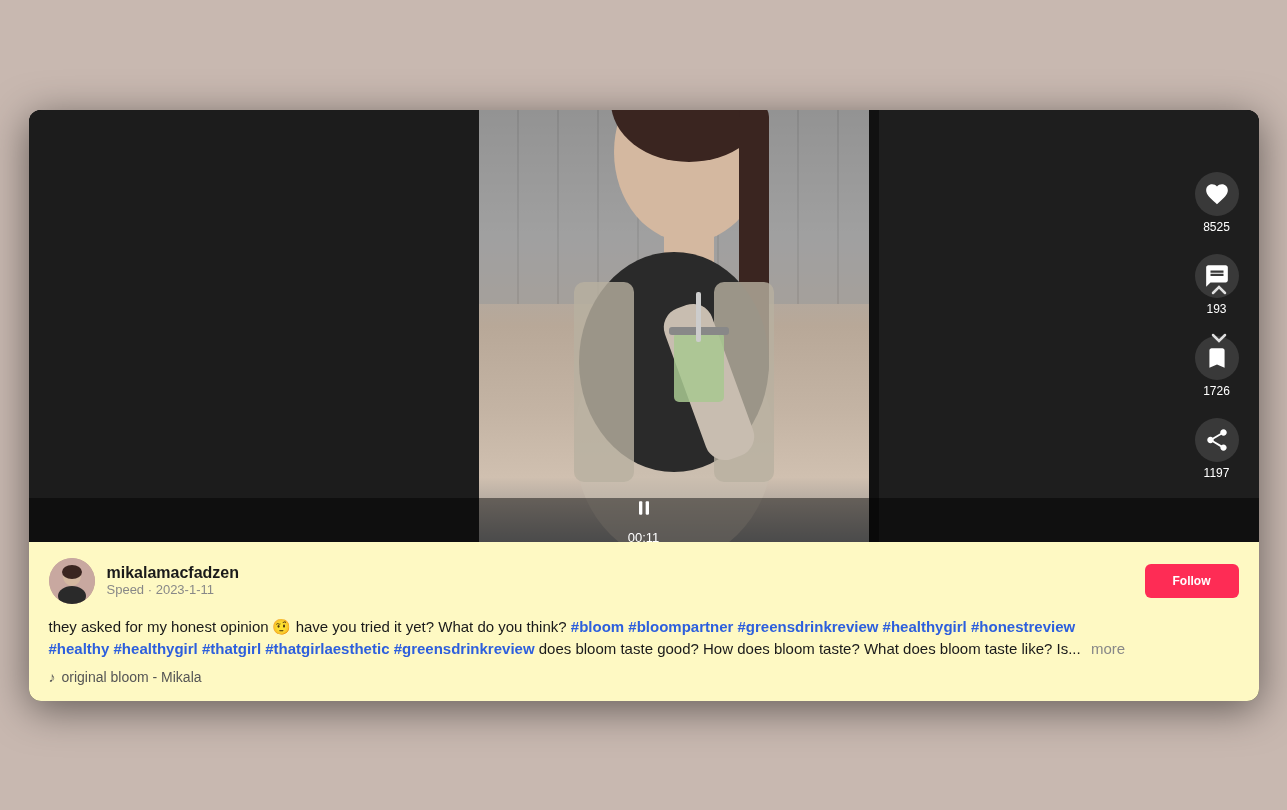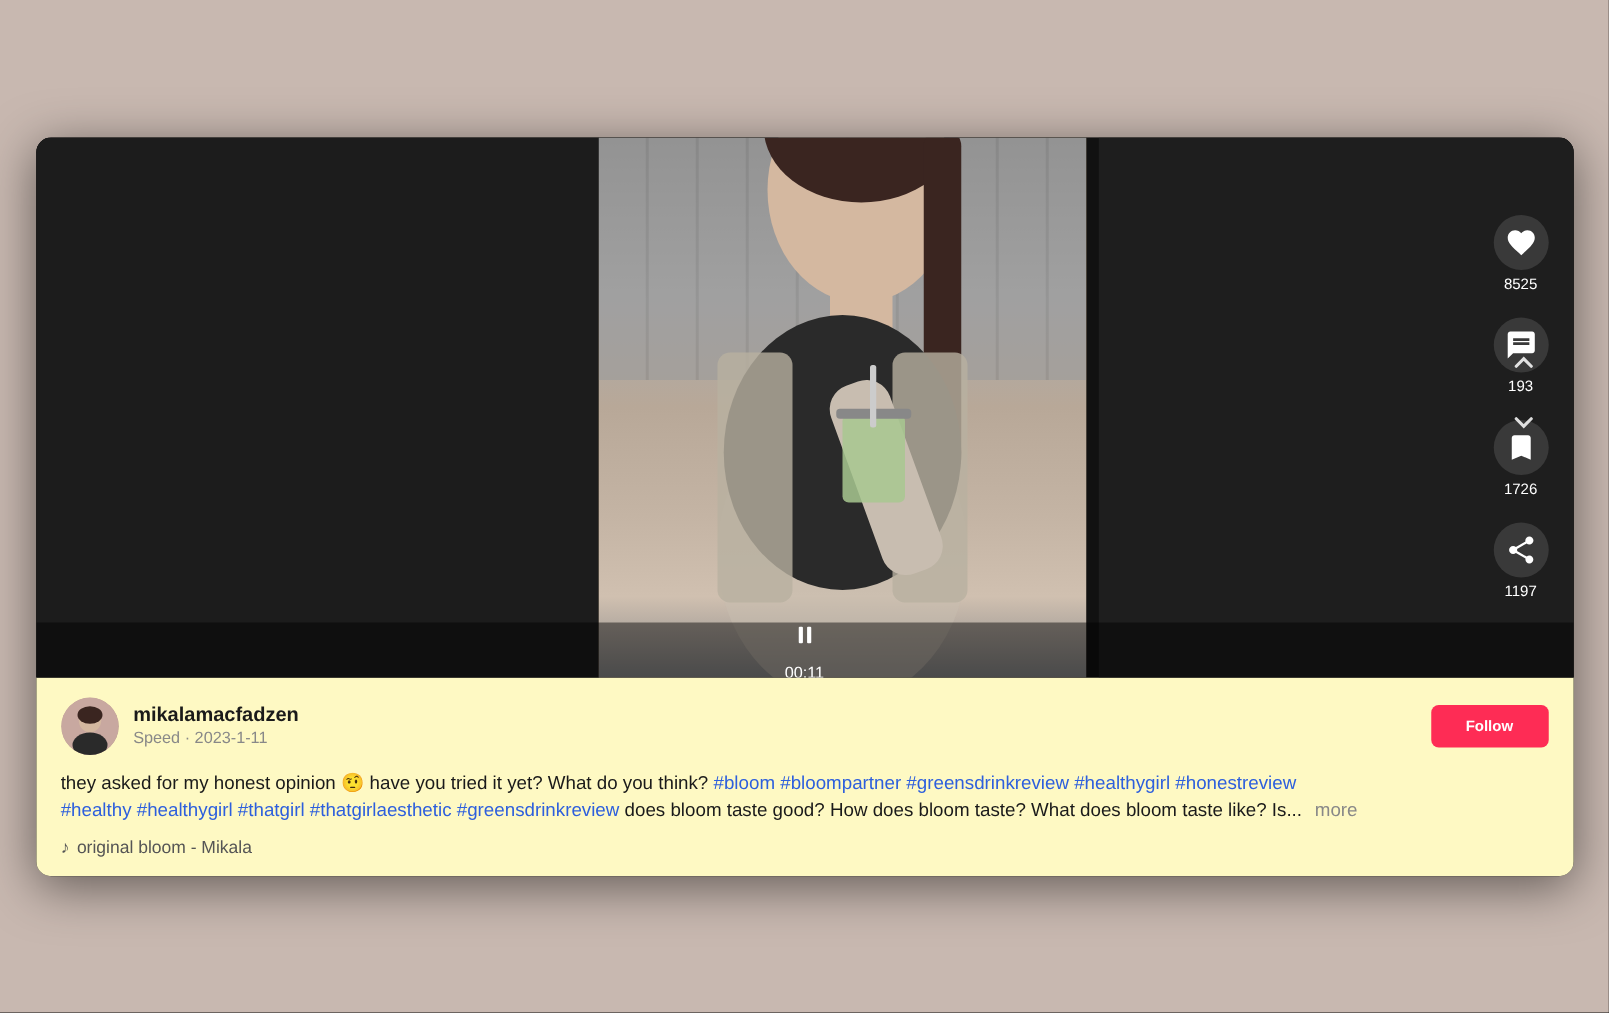--- a/index.html
+++ b/index.html
@@ -252,21 +252,21 @@
 
     .description {
       font-size: 15px;
       color: #1a1a1a;
       line-height: 1.5;
       margin-bottom: 8px;
     }
 
     .hashtag {
       color: #2d5fdd;
-      font-weight: 400;
+      font-weight: 700;
     }
 
     .more-btn {
       color: #888;
       cursor: pointer;
       font-size: 15px;
       margin-left: 6px;
     }
 
     .sound-row {

